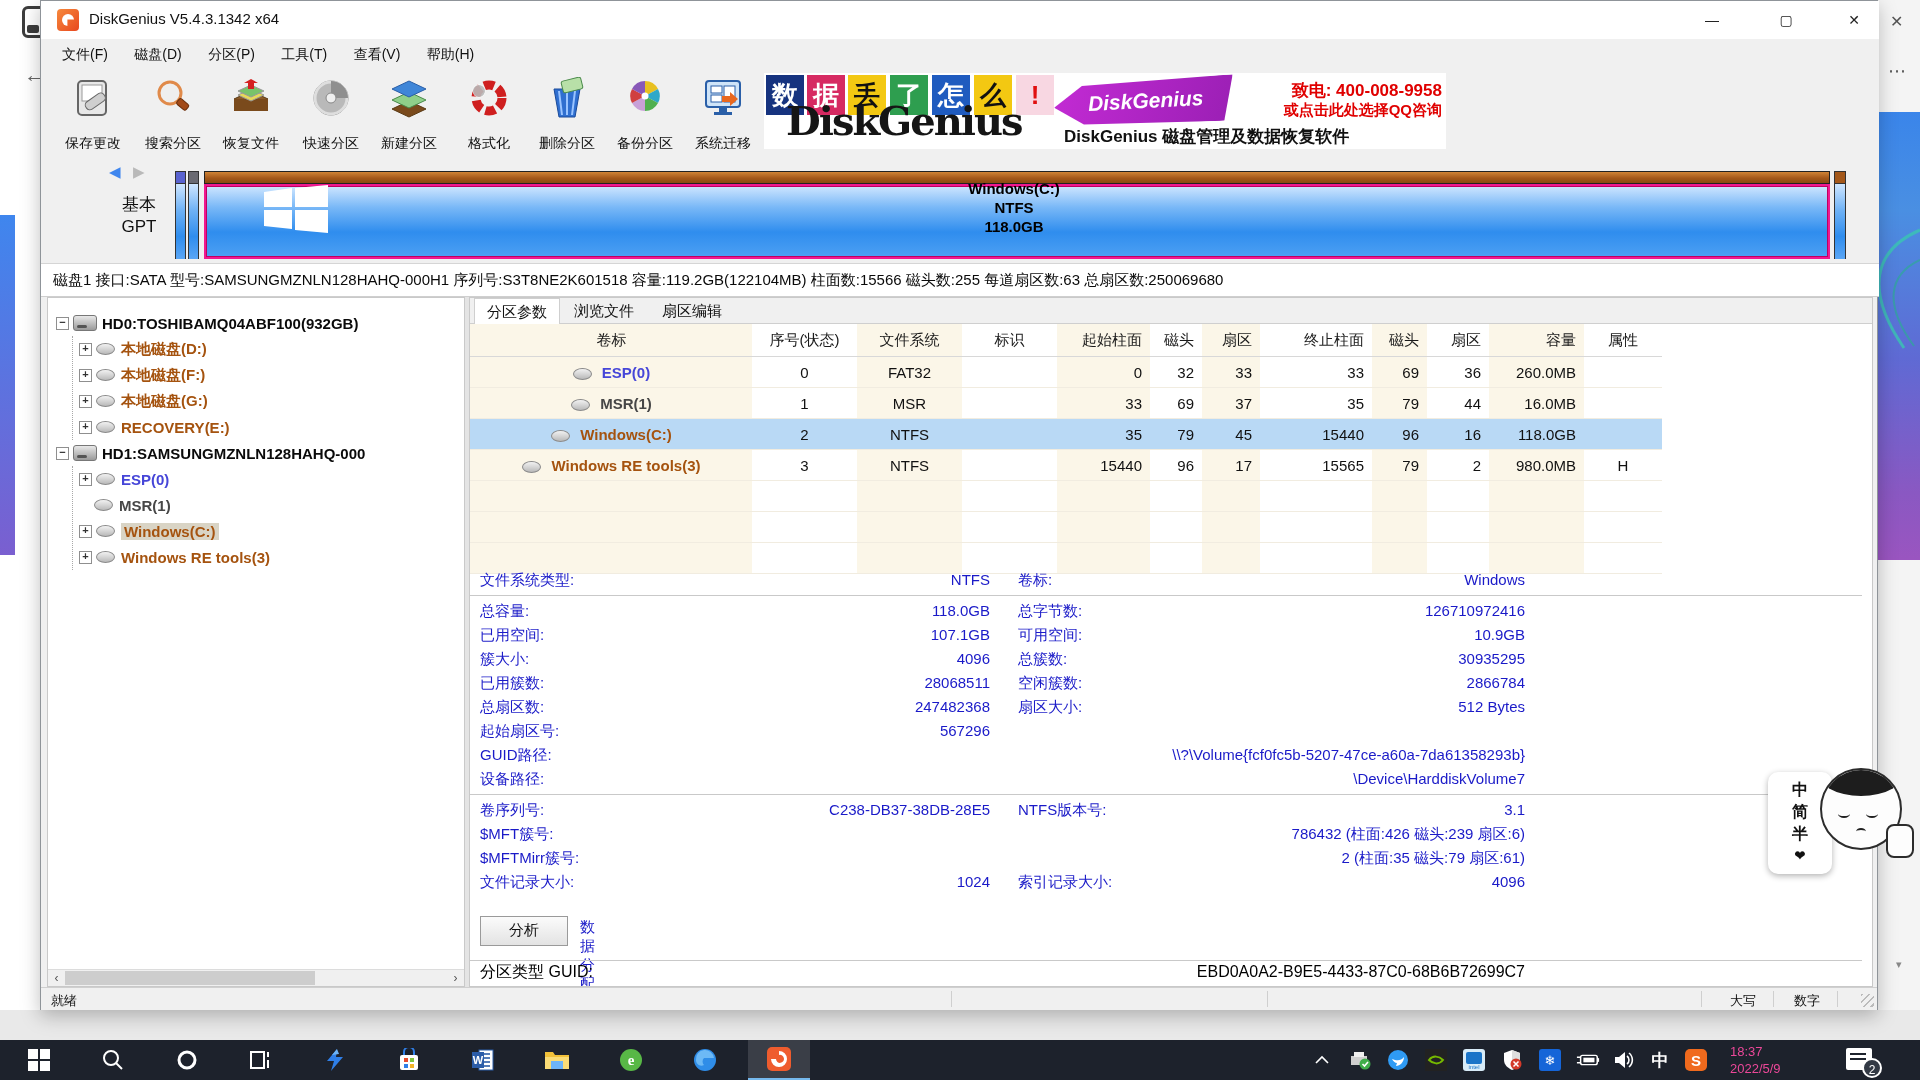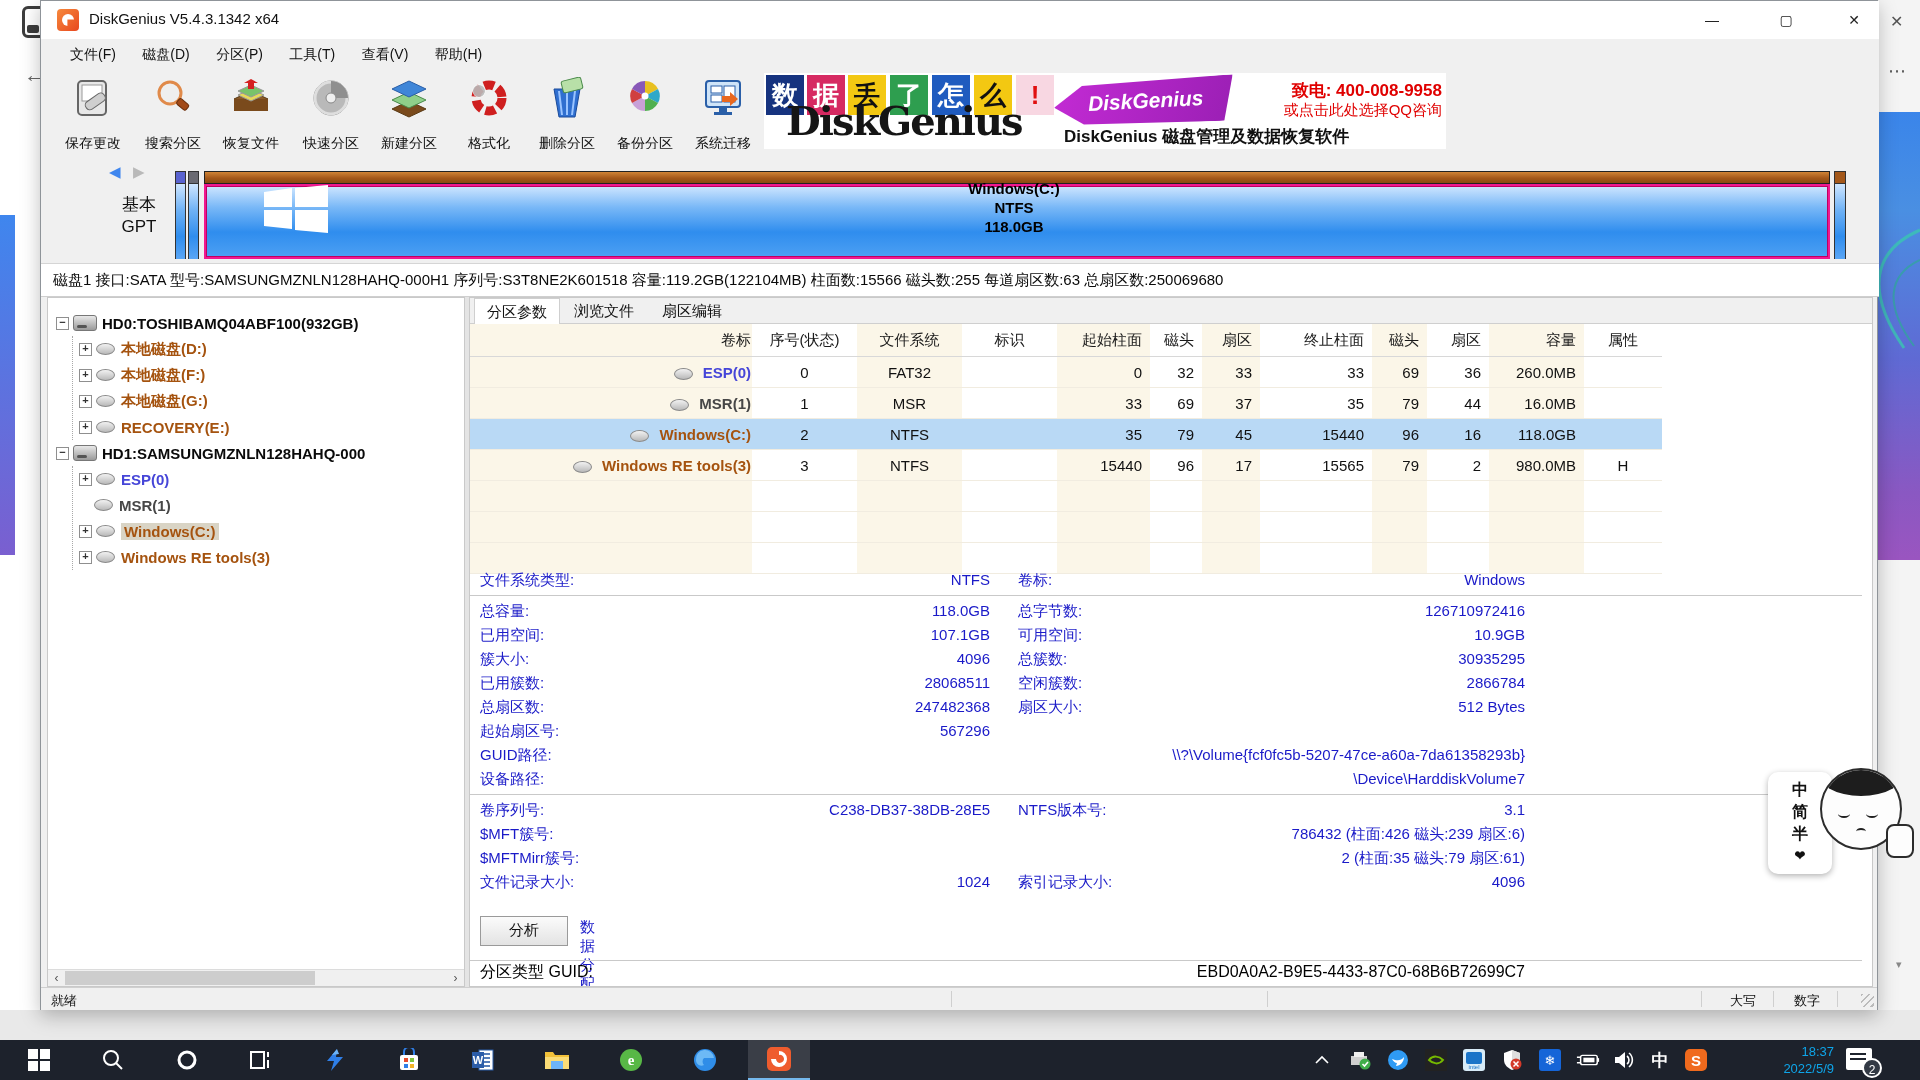--- a/index.html
+++ b/index.html
@@ -20,42 +20,42 @@
   
   #win{left:40px;top:0;width:1838px;height:1010px;background:#f0f0f0;border:1px solid #8f9499;box-sizing:border-box;box-shadow:0 6px 18px rgba(0,0,0,.25)}
   #titlebar{left:0;top:0;width:1838px;height:38px;background:#ffffff}
   #app-icon{left:16px;top:8px;width:22px;height:22px;border-radius:4px;background:linear-gradient(135deg,#f6893c,#e8481f);}
   #app-icon::after{content:"";position:absolute;left:5px;top:5px;width:12px;height:12px;border-radius:50%;background:#fff;clip-path:polygon(0 0,100% 0,100% 45%,45% 45%,45% 100%,0 100%)}
   #title-text{left:48px;top:9px;font-size:15px;color:#111}
   .winbtn{top:0;width:46px;height:38px;text-align:center;line-height:38px;font-size:14px;color:#222}
   
   #menubar{left:0;top:38px;width:1838px;height:32px;background:#f0f0f0}
   .menu-item{display:inline-block;padding:7px 11px;font-size:14px;color:#111}
-  #menubar{padding-left:18px;box-sizing:border-box}
+  #menubar{padding-left:10px;box-sizing:border-box}
   
   #toolbar{left:0;top:70px;width:1838px;height:78px;background:#f0f0f0;border-bottom:1px solid #dcdcdc}
   .tbtn{position:absolute;top:4px;width:80px;height:72px;text-align:center}
   .tbtn svg{width:42px;height:42px;display:block;margin:2px auto 0}
   .tbtn .tlbl{font-size:14px;color:#111;margin-top:16px;display:block}
   
   #banner{left:723px;top:72px;width:682px;height:76px;background:#ffffff;overflow:hidden}
   .tile{position:absolute;top:2px;width:38px;height:40px;text-align:center;line-height:40px;font-size:26px;font-weight:bold;color:#fff}
   .tile:nth-child(1){left:2px;background:#16337f}
   .tile:nth-child(2){left:43px;background:#d62a62}
   .tile:nth-child(3){left:84px;background:#f3c812;color:#111}
   .tile:nth-child(4){left:126px;background:#2e9e4f}
   .tile:nth-child(5){left:168px;background:#1f5bbf}
   .tile:nth-child(6){left:210px;background:#f3c812;color:#111}
   .tile:nth-child(7){left:252px;background:#f8d7e2;color:#e01010}
   #banner-logo{left:22px;top:24px;font-family:"DejaVu Serif",serif;font-weight:900;font-size:40px;color:#151515;letter-spacing:-2px}
   #ribbon{left:290px;top:6px;width:180px;height:46px;background:linear-gradient(110deg,#c32bd4,#9a1fb4);
           clip-path:polygon(0 52%,16% 8%,100% 0,94% 100%,16% 92%);transform:rotate(-3deg)}
   #ribbon span{position:absolute;left:34px;top:10px;color:#fff;font-weight:bold;font-style:italic;font-size:21px}
   #banner-phone{left:470px;top:6px;width:208px;text-align:right;color:#e00000;font-weight:bold;font-size:17px}
-  #banner-qq{left:440px;top:28px;width:238px;text-align:right;color:#e00000;font-weight:normal;font-size:15px}
+  #banner-qq{left:440px;top:28px;width:238px;text-align:right;color:#e00000;font-weight:bold;font-size:15px}
   #banner-tagline{left:300px;top:52px;width:378px;color:#111;font-weight:bold;font-size:17px}
   
   #partpanel{left:0;top:148px;width:1838px;height:114px;background:#f0f0f0}
   #nav-left{left:68px;top:14px;font-size:15px;color:#3f86ee}
   #nav-right{left:92px;top:14px;font-size:15px;color:#b9b9b9}
   #lbl-basic{left:58px;top:44px;width:80px;text-align:center;font-size:17px;color:#111}
   #lbl-gpt{left:58px;top:68px;width:80px;text-align:center;font-size:17px;color:#111}
   .minibar{top:22px;width:11px;height:88px;border:1px solid #333;box-sizing:border-box}
   .minibar .cap{height:11px;border-bottom:1px solid #333}
   .minibar .body{height:75px;background:linear-gradient(180deg,#cfe6ff 0%,#6fb2f5 35%,#2f8dee 70%,#5aa6f5 100%)}
@@ -90,21 +90,21 @@
   #tabs{position:absolute;left:0;top:0;width:1402px;height:26px;background:#f0f0f0;border-bottom:1px solid #cfcfcf;box-sizing:border-box}
   .tab{position:absolute;top:0;height:26px;line-height:26px;padding:0 12px;font-size:15px;color:#111}
   .tab.active{background:#fff;border:1px solid #cfcfcf;border-bottom:1px solid #fff;top:0;font-weight:normal}
   
   #ptable{position:absolute;left:0;top:26px;border-collapse:collapse;table-layout:fixed;width:1192px;font-size:15px}
   #ptable th{height:30px;font-weight:normal;color:#1a1a1a;border-bottom:1px solid #d8d8d8}
   #ptable td{height:28px;color:#111;overflow:hidden;white-space:nowrap}
   #ptable tr{border-bottom:1px solid #f1ece0}
   #ptable .band{background:#fbf6e8}
   #ptable tr.sel td{background:#b9d9f5}
-  #ptable .c0{text-align:right;padding-left:2px}
+  #ptable .c0{text-align:center;padding-left:2px}
   .cc{text-align:center}
   .cr{text-align:right;padding-right:8px}
   .num-s{color:#b414b4}
   .num-e{color:#9b2424}
   .nm{font-weight:bold;margin-left:4px}
   #ptable td .pi{display:inline-block;vertical-align:middle}
   
   #details{position:absolute;left:10px;top:270px;width:1045px;font-size:15px;color:#1a1ac8}
   .drow{display:grid;grid-template-columns:170px 340px 240px 1fr;height:24px;line-height:24px}
   .drow .v{text-align:right}
@@ -125,21 +125,21 @@
   #status-num{position:absolute;left:1740px;top:4px;width:52px;text-align:center}
   #grip{position:absolute;right:3px;bottom:3px;width:13px;height:13px;
     background:repeating-linear-gradient(135deg,#bbb 0 2px,transparent 2px 5px)}
   
   #taskbar{left:0;top:1040px;width:1920px;height:40px;background:#1d222c;z-index:20}
   .slot{position:absolute;top:0;width:62px;height:40px;display:flex;align-items:center;justify-content:center}
   .slot.active{background:rgba(255,255,255,.13);border-bottom:2px solid #76b9ed;box-sizing:border-box}
   .ticon{display:block}
   #tray{position:absolute;right:0;top:0;height:40px}
   .tico{position:absolute;top:8px;width:24px;height:24px;display:flex;align-items:center;justify-content:center}
-  #clock{position:absolute;left:1730px;top:3px;width:104px;color:#0ea5e9;font-size:13px;line-height:17px;text-align:right}
+  #clock{position:absolute;left:1730px;top:3px;width:104px;color:#ec4899;font-size:13px;line-height:17px;text-align:left}
   #notif{position:absolute;left:1846px;top:8px;width:26px;height:22px;background:#fff;border-radius:2px}
   #notif::before{content:"";position:absolute;left:4px;top:5px;width:16px;height:2px;background:#1d222c;box-shadow:0 5px 0 #1d222c}
   #badge{position:absolute;left:1862px;top:18px;width:20px;height:20px;border-radius:50%;background:#333a45;border:2px solid #fff;
      color:#fff;font-size:12px;text-align:center;line-height:20px;box-sizing:border-box}
   #band-above-taskbar{left:0;top:1010px;width:1920px;height:30px;background:#e9e9e9}
   
   #sogou{left:1768px;top:768px;width:150px;height:108px;z-index:12}
   #sogou .box{position:absolute;left:0;top:4px;width:64px;height:102px;background:#fff;border-radius:10px;box-shadow:0 2px 6px rgba(0,0,0,.3);
      display:flex;flex-direction:column;align-items:center;justify-content:center;gap:2px;font-weight:bold;color:#111}
   #sogou .box span{font-size:16px;line-height:20px}

